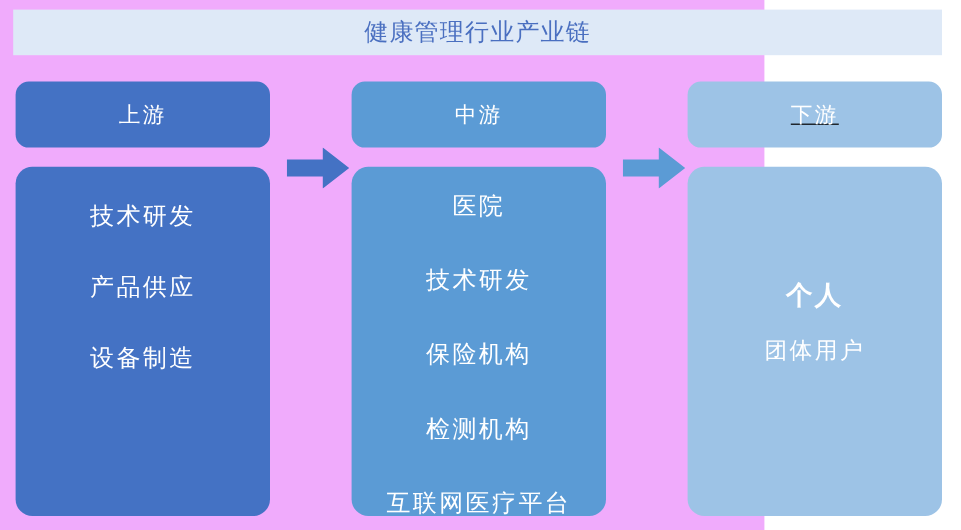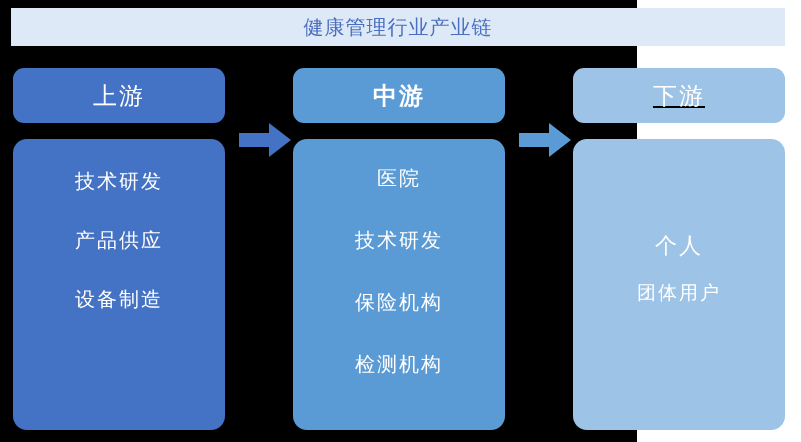--- a/index.html
+++ b/index.html
@@ -11,21 +11,21 @@
     height: 442px;
     background: #ffffff;
     font-family: "Liberation Sans", "DejaVu Sans", sans-serif;
     overflow: hidden;
   }
 
   .canvas {
     position: relative;
     width: 637px;
     height: 442px;
-    background: #000000;
+    background: #f0abfc;
   }
 
   
   .title-banner {
     position: absolute;
     left: 11px;
     top: 8px;
     width: 774px;
     height: 38px;
     background: #dee9f7;
@@ -56,21 +56,21 @@
     left: 0;
     width: 100%;
     height: 55px;
     border-radius: 11px;
     display: flex;
     align-items: center;
     justify-content: center;
     box-sizing: border-box;
   }
   .stage-header-label {
-    font-size: 24px;
+    font-size: 18px;
     color: #ffffff;
     letter-spacing: 2px;
     line-height: 1;
   }
 
   .stage-body {
     position: absolute;
     top: 71px;
     left: 0;
     width: 100%;
@@ -94,34 +94,34 @@
   
   .body-upstream {
     justify-content: flex-start;
     padding-top: 32px;
   }
   .body-upstream .stage-item { margin-bottom: 39px; }
   .body-upstream .stage-item:last-child { margin-bottom: 0; }
 
   
   .body-midstream {
-    justify-content: flex-start;
+    justify-content: flex-end;
     padding-top: 29px;
   }
   .body-midstream .stage-item { margin-bottom: 42px; }
   .body-midstream .stage-item:last-child { margin-bottom: 0; }
 
   
   .body-downstream {
     justify-content: center;
     padding-bottom: 16px;
   }
   .body-downstream .stage-item { margin-bottom: 26px; }
   .body-downstream .stage-item:last-child { margin-bottom: 16px; }
-  .item-emphasis { font-size: 22px; }
+  .item-emphasis { font-size: 22px; font-weight: bold; }
   .item-secondary { font-size: 19px; }
 
   
   .chain-arrow {
     position: absolute;
     top: 123px;
     width: 52px;
     height: 34px;
   }
   .arrow-1 { left: 239px; }
@@ -148,28 +148,29 @@
     </div>
   </div>
 
   <div class="chain-arrow arrow-1">
     <svg viewBox="0 0 52 34" xmlns="http://www.w3.org/2000/svg" aria-hidden="true">
       <polygon points="0,10 30,10 30,0 52,17 30,34 30,24 0,24" fill="#4472C4"></polygon>
     </svg>
   </div>
 
   <div class="column col-midstream">
-    <div class="stage-header" style="background:#5B9BD5;font-weight:bold;">
+    <div class="stage-header" style="background:#5B9BD5;">
       <span class="stage-header-label">中游</span>
     </div>
     <div class="stage-body body-midstream" style="background:#5B9BD5;">
       <div class="stage-item">医院</div>
       <div class="stage-item">技术研发</div>
       <div class="stage-item">保险机构</div>
       <div class="stage-item">检测机构</div>
+      <div class="stage-item">互联网医疗平台</div>
     </div>
   </div>
 
   <div class="chain-arrow arrow-2">
     <svg viewBox="0 0 52 34" xmlns="http://www.w3.org/2000/svg" aria-hidden="true">
       <polygon points="0,10 30,10 30,0 52,17 30,34 30,24 0,24" fill="#5B9BD5"></polygon>
     </svg>
   </div>
 
   <div class="column col-downstream">

